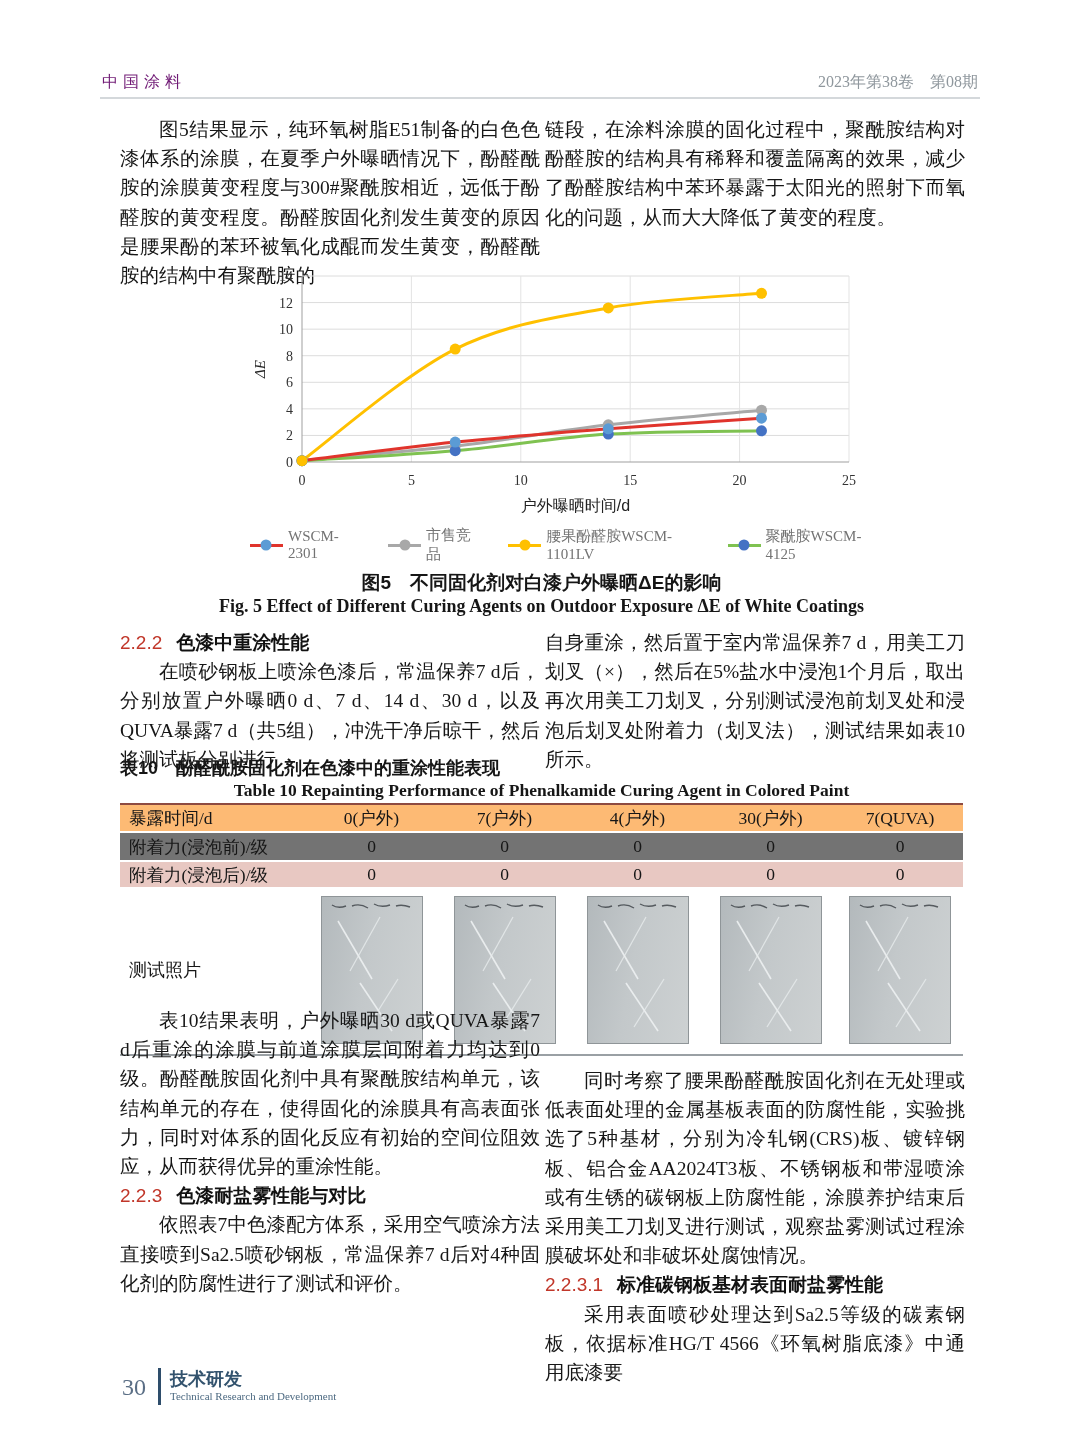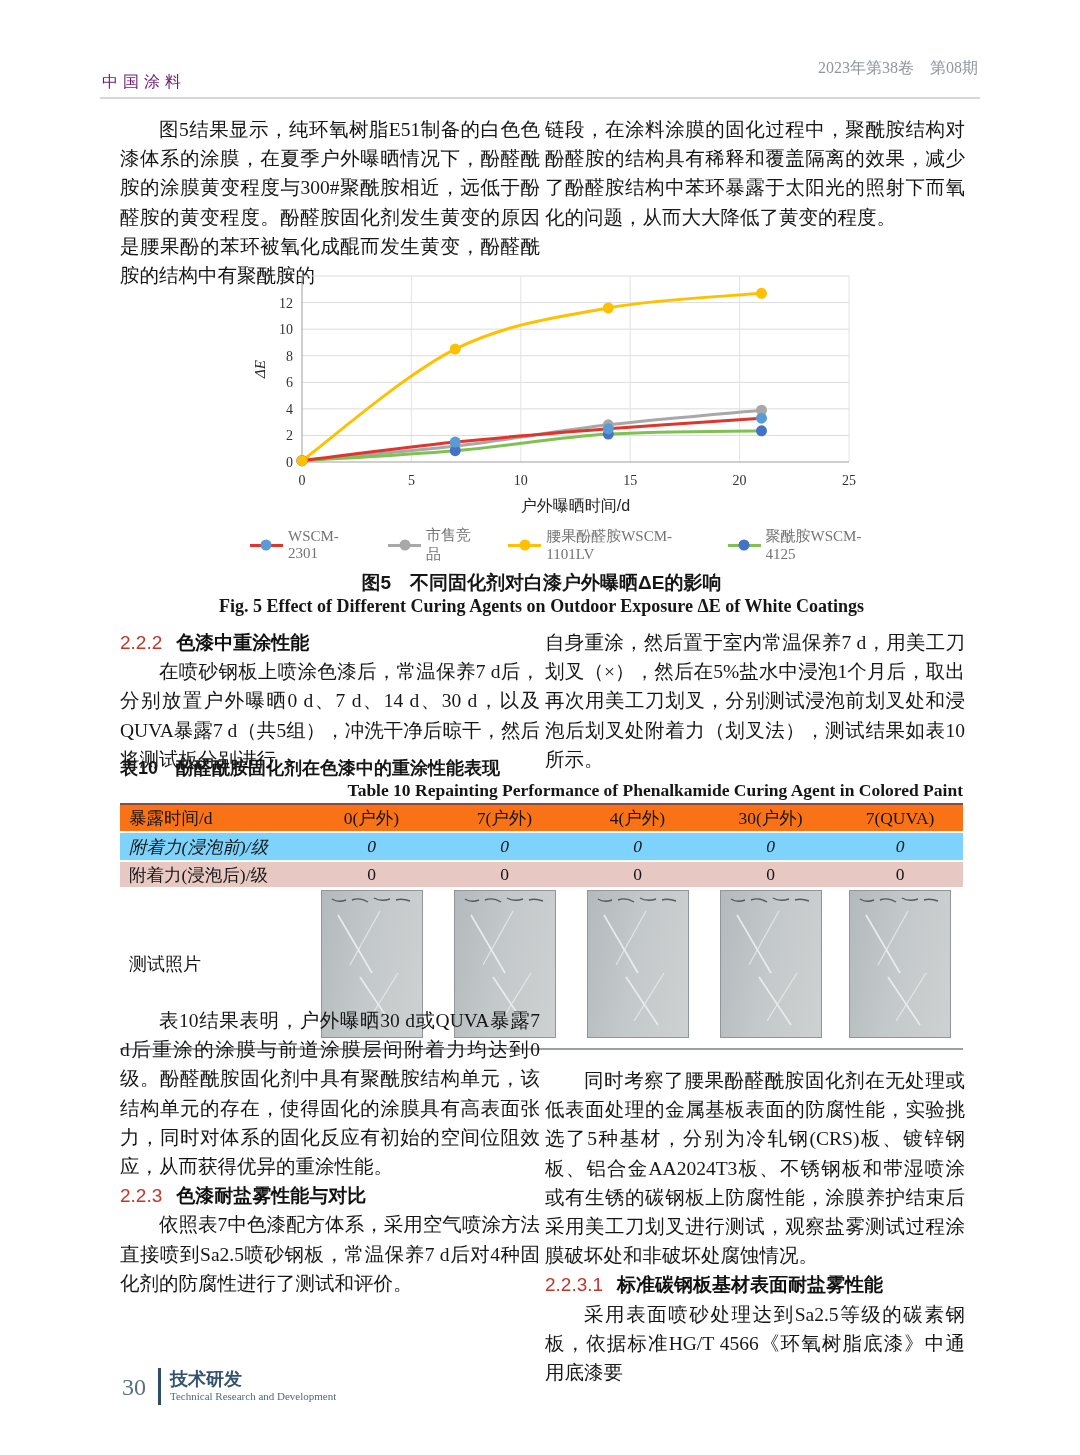--- a/index.html
+++ b/index.html
@@ -5,21 +5,21 @@
   * { margin:0; padding:0; box-sizing:border-box; }
   html,body { background:#ffffff; }
   .page {
     position:relative; width:1080px; height:1455px; background:#fff;
     color:#161616; font-family:"Liberation Serif","DejaVu Serif",serif;
     overflow:hidden;
   }
   
   .hdr-left { position:absolute; left:102px; top:72px; font-size:16px; color:#701a75;
     letter-spacing:5px; font-family:"Liberation Sans","DejaVu Sans",sans-serif; }
-  .hdr-right { position:absolute; right:102px; top:58px; font-size:16px; color:#8f979d;text-align:right; }
+  .hdr-right { position:absolute; right:102px; top:72px; font-size:16px; color:#8f979d;text-align:right; }
   .hdr-rule { position:absolute; left:100px; right:100px; top:97px; border-top:2px solid #d4d8db; }
   
   .col { position:absolute; width:420px; font-size:19.5px; line-height:29.2px; text-align:justify; }
   .col p { text-align:justify; }
   .indent { text-indent:2em; }
   .col-l { left:120px; }
   .col-r { left:545px; }
   .sec-h { font-family:"Liberation Sans","DejaVu Sans",sans-serif; font-size:19px; line-height:29.2px; }
   .sec-num { color:#c1372a; margin-right:14px; }
   .sec-title { color:#111; font-weight:bold; }
@@ -29,31 +29,31 @@
   .lg-item { display:flex; align-items:center; gap:5px; }
   .lg-line { position:relative; display:inline-block; width:38px; height:3px; }
   .lg-dot { position:absolute; left:50%; top:50%; width:11px; height:11px; border-radius:50%;
     transform:translate(-50%,-50%); }
   .cap { position:absolute; left:120px; width:843px; text-align:center; font-weight:bold; }
   .cap-cn { top:570px; font-size:19px; font-family:"Liberation Sans","DejaVu Sans",sans-serif; }
   .cap-en { top:596px; font-size:18px; }
   
   .tbl-title-cn { position:absolute; left:120px; width:843px; top:756px; text-align:left;
     font-weight:bold; font-size:18px; font-family:"Liberation Sans","DejaVu Sans",sans-serif; }
-  .tbl-title-en { position:absolute; left:120px; width:843px; top:780px; text-align:right;
+  .tbl-title-en { position:absolute; left:120px; width:843px; top:780px; text-align:center;
     font-weight:bold; font-size:17.5px; }
   .tbl { position:absolute; left:120px; top:803px; width:843px; font-size:17.5px; }
   .t-row { display:grid; grid-template-columns:185px repeat(4,133px) 1fr; align-items:center; }
-  .t-head { background:#f97316; height:30px; border-top:2px solid #8d4a41; border-bottom:2px solid #fff; }
-  .t-r1 { background:#7dd3fc; height:27px;font-style:italic; }
+  .t-head { background:#fdba74; height:30px; border-top:2px solid #8d4a41; border-bottom:2px solid #fff; }
+  .t-r1 { background:#737373; height:27px; }
   .t-r2 { background:#e8c8c2; height:27px; border-top:2px solid #fff; }
   .tc { text-align:center; }
   .tl { text-align:left; padding-left:9px; }
   .t-photos { display:grid; grid-template-columns:185px repeat(4,133px) 1fr; align-items:center;
-    background:#fff; padding:3px 0 10px 0; border-bottom:2px solid #9aa0a4; }
+    background:#fff; padding:9px 0 10px 0; border-bottom:2px solid #9aa0a4; }
   .ph-label { padding-left:9px; font-size:18px; }
   .ph-cell { display:flex; justify-content:center; }
   .photo { width:102px; height:148px; border:1px solid #8f9598;
     background:linear-gradient(100deg,#b3b9bc 0%,#c3c8ca 45%,#cdd1d2 100%); }
   
   .ft { position:absolute; left:122px; top:1368px; display:flex; align-items:flex-start; }
   .ft-page { font-size:24px; color:#5a6e85; margin-top:6px; }
   .ft-bar { width:3px; height:37px; background:#2e4d6b; margin:0 9px 0 12px; }
   .ft-cn { font-size:18px; font-weight:bold; color:#33536e;
     font-family:"Liberation Sans","DejaVu Sans",sans-serif; line-height:22px; }

